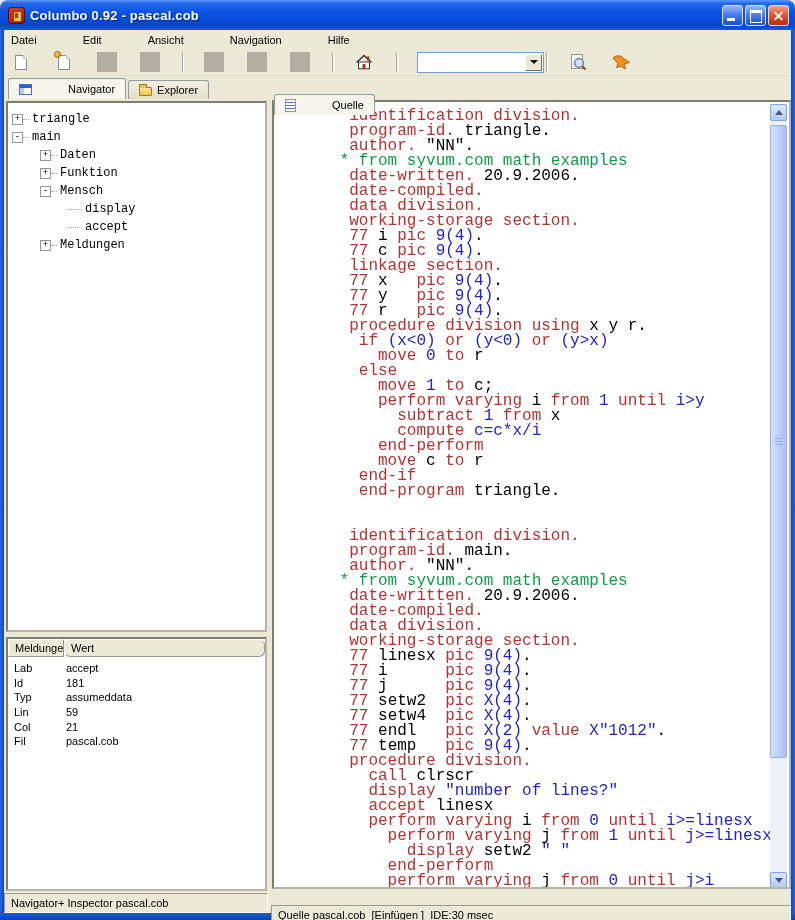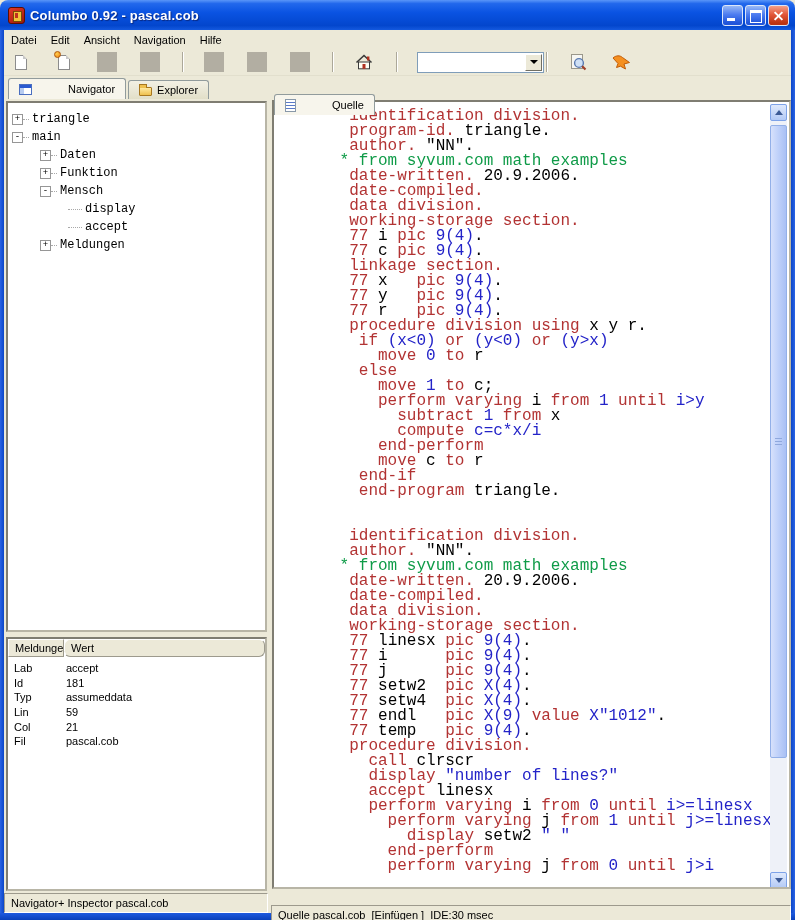--- a/index.html
+++ b/index.html
@@ -27,21 +27,21 @@
   .wbtn.close::before,.wbtn.close::after{content:"";position:absolute;left:4px;top:9px;width:11px;height:2px;
     background:#fff;}
   .wbtn.close::before{transform:rotate(45deg);}
   .wbtn.close::after{transform:rotate(-45deg);}
   .wborder{position:absolute;background:linear-gradient(90deg,#2a63e4,#0b46c8);}
   .wb-left{left:0;top:30px;width:4px;height:886px;}
   .wb-right{left:791px;top:30px;width:4px;height:886px;background:linear-gradient(270deg,#2a63e4,#0b46c8);}
   .wb-bottom{left:0;top:913px;width:795px;height:7px;background:linear-gradient(180deg,#1e5ae0,#0a40ba);}
   
   .menubar{position:absolute;left:4px;top:30px;width:787px;height:19px;display:flex;align-items:center;
-    font-size:11px;background:#ece9d8;}
+    font-size:11px;background:#ece9d8;gap:32px;}
   .menu-item{padding:2px 7px;color:#000;}
   .toolbar{position:absolute;left:4px;top:49px;width:787px;height:27px;display:flex;align-items:center;
     padding-left:6px;background:#ece9d8;border-bottom:1px solid #e2dfcd;}
   .tb-btn{width:22px;height:22px;margin-right:21px;border:none;background:transparent;padding:0;
     display:flex;align-items:center;justify-content:center;position:relative;}
   .tb-sep{width:2px;height:20px;margin:0 19px 0 0;border-left:1px solid #aca899;border-right:1px solid #fff;}
   .pg{display:block;width:12px;height:15px;background:#fff;border:1px solid #8c8c8c;position:relative;}
   .pg::after{content:"";position:absolute;right:-1px;top:-1px;width:0;height:0;
     border-left:4px solid #c8c8c8;border-top:4px solid #ece9d8;}
   .spark{position:absolute;left:1px;top:0;width:7px;height:7px;border-radius:50%;
@@ -336,32 +336,33 @@
         <div class="code-line"><span class="tok-k">          perform varying</span><span class="tok-t"> i </span><span class="tok-k">from</span><span class="tok-t"> </span><span class="tok-n">1</span><span class="tok-t"> </span><span class="tok-k">until</span><span class="tok-t"> </span><span class="tok-n">i&gt;y</span></div>
         <div class="code-line"><span class="tok-k">            subtract</span><span class="tok-t"> </span><span class="tok-n">1</span><span class="tok-t"> </span><span class="tok-k">from</span><span class="tok-t"> x</span></div>
         <div class="code-line"><span class="tok-k">            compute</span><span class="tok-t"> </span><span class="tok-n">c=c*x/i</span></div>
         <div class="code-line"><span class="tok-k">          end-perform</span></div>
         <div class="code-line"><span class="tok-k">          move</span><span class="tok-t"> c </span><span class="tok-k">to</span><span class="tok-t"> r</span></div>
         <div class="code-line"><span class="tok-k">        end-if</span></div>
         <div class="code-line"><span class="tok-k">        end-program</span><span class="tok-t"> triangle.</span></div>
         <div class="code-line"></div>
         <div class="code-line"></div>
         <div class="code-line"><span class="tok-k">       identification division.</span></div>
+        <div class="code-line"><span class="tok-k">       program-id.</span><span class="tok-t"> main.</span></div>
         <div class="code-line"><span class="tok-k">       author.</span><span class="tok-t"> "NN".</span></div>
         <div class="code-line"><span class="tok-c">      * from syvum.com math examples</span></div>
         <div class="code-line"><span class="tok-k">       date-written.</span><span class="tok-t"> 20.9.2006.</span></div>
         <div class="code-line"><span class="tok-k">       date-compiled.</span></div>
         <div class="code-line"><span class="tok-k">       data division.</span></div>
         <div class="code-line"><span class="tok-k">       working-storage section.</span></div>
         <div class="code-line"><span class="tok-k">       77</span><span class="tok-t"> linesx </span><span class="tok-k">pic</span><span class="tok-t"> </span><span class="tok-n">9(4)</span><span class="tok-t">.</span></div>
         <div class="code-line"><span class="tok-k">       77</span><span class="tok-t"> i      </span><span class="tok-k">pic</span><span class="tok-t"> </span><span class="tok-n">9(4)</span><span class="tok-t">.</span></div>
         <div class="code-line"><span class="tok-k">       77</span><span class="tok-t"> j      </span><span class="tok-k">pic</span><span class="tok-t"> </span><span class="tok-n">9(4)</span><span class="tok-t">.</span></div>
         <div class="code-line"><span class="tok-k">       77</span><span class="tok-t"> setw2  </span><span class="tok-k">pic</span><span class="tok-t"> </span><span class="tok-n">X(4)</span><span class="tok-t">.</span></div>
         <div class="code-line"><span class="tok-k">       77</span><span class="tok-t"> setw4  </span><span class="tok-k">pic</span><span class="tok-t"> </span><span class="tok-n">X(4)</span><span class="tok-t">.</span></div>
-        <div class="code-line"><span class="tok-k">       77</span><span class="tok-t"> endl   </span><span class="tok-k">pic</span><span class="tok-t"> </span><span class="tok-n">X(9)</span><span class="tok-t"> </span><span class="tok-k">value</span><span class="tok-t"> </span><span class="tok-n">X"1012"</span><span class="tok-t">.</span></div>
+        <div class="code-line"><span class="tok-k">       77</span><span class="tok-t"> endl   </span><span class="tok-k">pic</span><span class="tok-t"> </span><span class="tok-n">X(2)</span><span class="tok-t"> </span><span class="tok-k">value</span><span class="tok-t"> </span><span class="tok-n">X"1012"</span><span class="tok-t">.</span></div>
         <div class="code-line"><span class="tok-k">       77</span><span class="tok-t"> temp   </span><span class="tok-k">pic</span><span class="tok-t"> </span><span class="tok-n">9(4)</span><span class="tok-t">.</span></div>
         <div class="code-line"><span class="tok-k">       procedure division.</span></div>
         <div class="code-line"><span class="tok-k">         call</span><span class="tok-t"> clrscr</span></div>
         <div class="code-line"><span class="tok-k">         display</span><span class="tok-t"> </span><span class="tok-n">"number of lines?"</span></div>
         <div class="code-line"><span class="tok-k">         accept</span><span class="tok-t"> linesx</span></div>
         <div class="code-line"><span class="tok-k">         perform varying</span><span class="tok-t"> i </span><span class="tok-k">from</span><span class="tok-t"> </span><span class="tok-n">0</span><span class="tok-t"> </span><span class="tok-k">until</span><span class="tok-t"> </span><span class="tok-n">i&gt;=linesx</span></div>
         <div class="code-line"><span class="tok-k">           perform varying</span><span class="tok-t"> j </span><span class="tok-k">from</span><span class="tok-t"> </span><span class="tok-n">1</span><span class="tok-t"> </span><span class="tok-k">until</span><span class="tok-t"> </span><span class="tok-n">j&gt;=linesx-i</span></div>
         <div class="code-line"><span class="tok-k">             display</span><span class="tok-t"> setw2 </span><span class="tok-n">" "</span></div>
         <div class="code-line"><span class="tok-k">           end-perform</span></div>
         <div class="code-line"><span class="tok-k">           perform varying</span><span class="tok-t"> j </span><span class="tok-k">from</span><span class="tok-t"> </span><span class="tok-n">0</span><span class="tok-t"> </span><span class="tok-k">until</span><span class="tok-t"> </span><span class="tok-n">j&gt;i</span></div>

